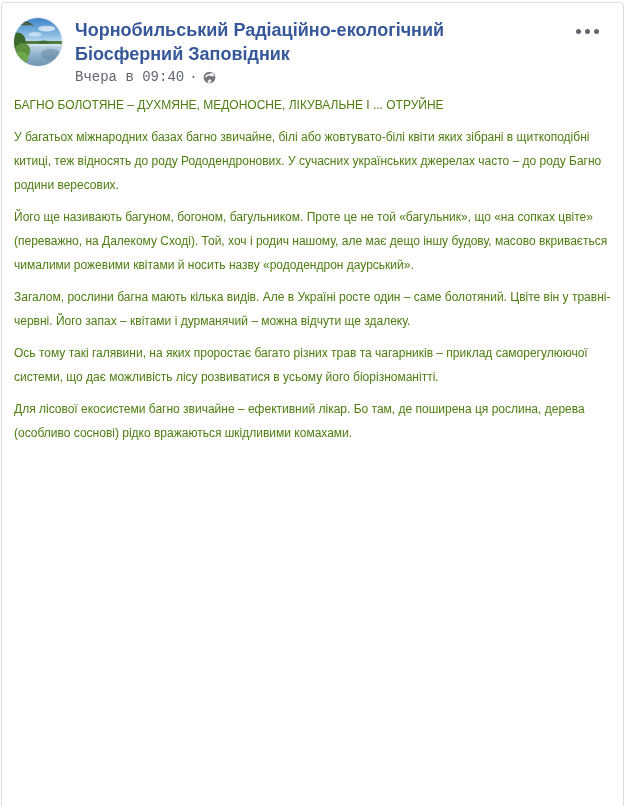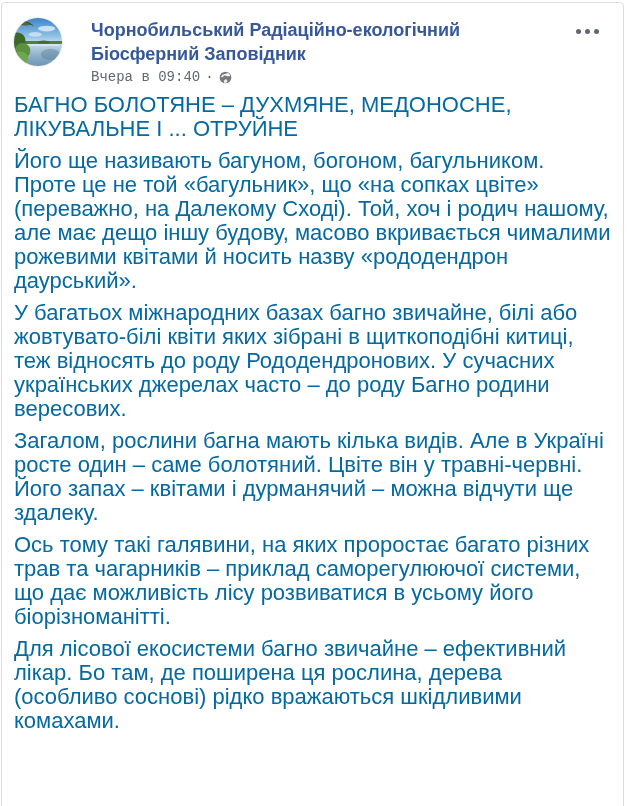--- a/index.html
+++ b/index.html
@@ -26,21 +26,21 @@
   .avatar {
     flex: 0 0 auto;
     width: 50px; height: 50px;
     border-radius: 50%;
     overflow: hidden;
     display: block;
     border: 1px solid rgba(0,0,0,.08);
   }
   .avatar svg { display: block; width: 100%; height: 100%; }
   .header-text {
-    margin-left: 28px;
+    margin-left: 12px;
     padding-top: 1px;
     flex: 1 1 auto;
     min-width: 0;
     padding-right: 60px;
   }
   .page-name {
     display: block;
     color: #365899;
     font-weight: bold;
     font-size: 18px;
@@ -76,23 +76,23 @@
     cursor: pointer;
     border-radius: 3px;
   }
   .menu-btn .dot {
     width: 5px; height: 5px;
     border-radius: 50%;
     background: #606770;
   }
   .post-text {
     padding: 6px 12px 3px 12px;
-    font-size: 22px;
+    font-size: 12px;
     line-height: 24px;
-    color: #0369a1;
+    color: #4d7c0f;
   }
   .post-text p { margin: 0 0 8px 0; }
 </style>
 </head>
 <body>
 
 <div class="card">
 
   <div class="header">
 
@@ -143,20 +143,20 @@
 
     <button class="menu-btn" aria-label="menu">
       <span class="dot"></span>
       <span class="dot"></span>
       <span class="dot"></span>
     </button>
   </div>
 
   <div class="post-text">
     <p>БАГНО БОЛОТЯНЕ – ДУХМЯНЕ, МЕДОНОСНЕ, ЛІКУВАЛЬНЕ І ... ОТРУЙНЕ</p>
+    <p>У багатьох міжнародних базах багно звичайне, білі або жовтувато-білі квіти яких зібрані в щиткоподібні китиці, теж відносять до роду Рододендронових. У сучасних українських джерелах часто – до роду Багно родини вересових.</p>
     <p>Його ще називають багуном, богоном, багульником. Проте це не той «багульник», що «на сопках цвіте» (переважно, на Далекому Сході). Той, хоч і родич нашому, але має дещо іншу будову, масово вкривається чималими рожевими квітами й носить назву «рододендрон даурський».</p>
-    <p>У багатьох міжнародних базах багно звичайне, білі або жовтувато-білі квіти яких зібрані в щиткоподібні китиці, теж відносять до роду Рододендронових. У сучасних українських джерелах часто – до роду Багно родини вересових.</p>
     <p>Загалом, рослини багна мають кілька видів. Але в Україні росте один – саме болотяний. Цвіте він у травні-червні. Його запах – квітами і дурманячий – можна відчути ще здалеку.</p>
     <p>Ось тому такі галявини, на яких проростає багато різних трав та чагарників – приклад саморегулюючої системи, що дає можливість лісу розвиватися в усьому його біорізноманітті.</p>
     <p>Для лісової екосистеми багно звичайне – ефективний лікар. Бо там, де поширена ця рослина, дерева (особливо соснові) рідко вражаються шкідливими комахами.</p>
   </div>
 
 </div>
 
 </body></html>

